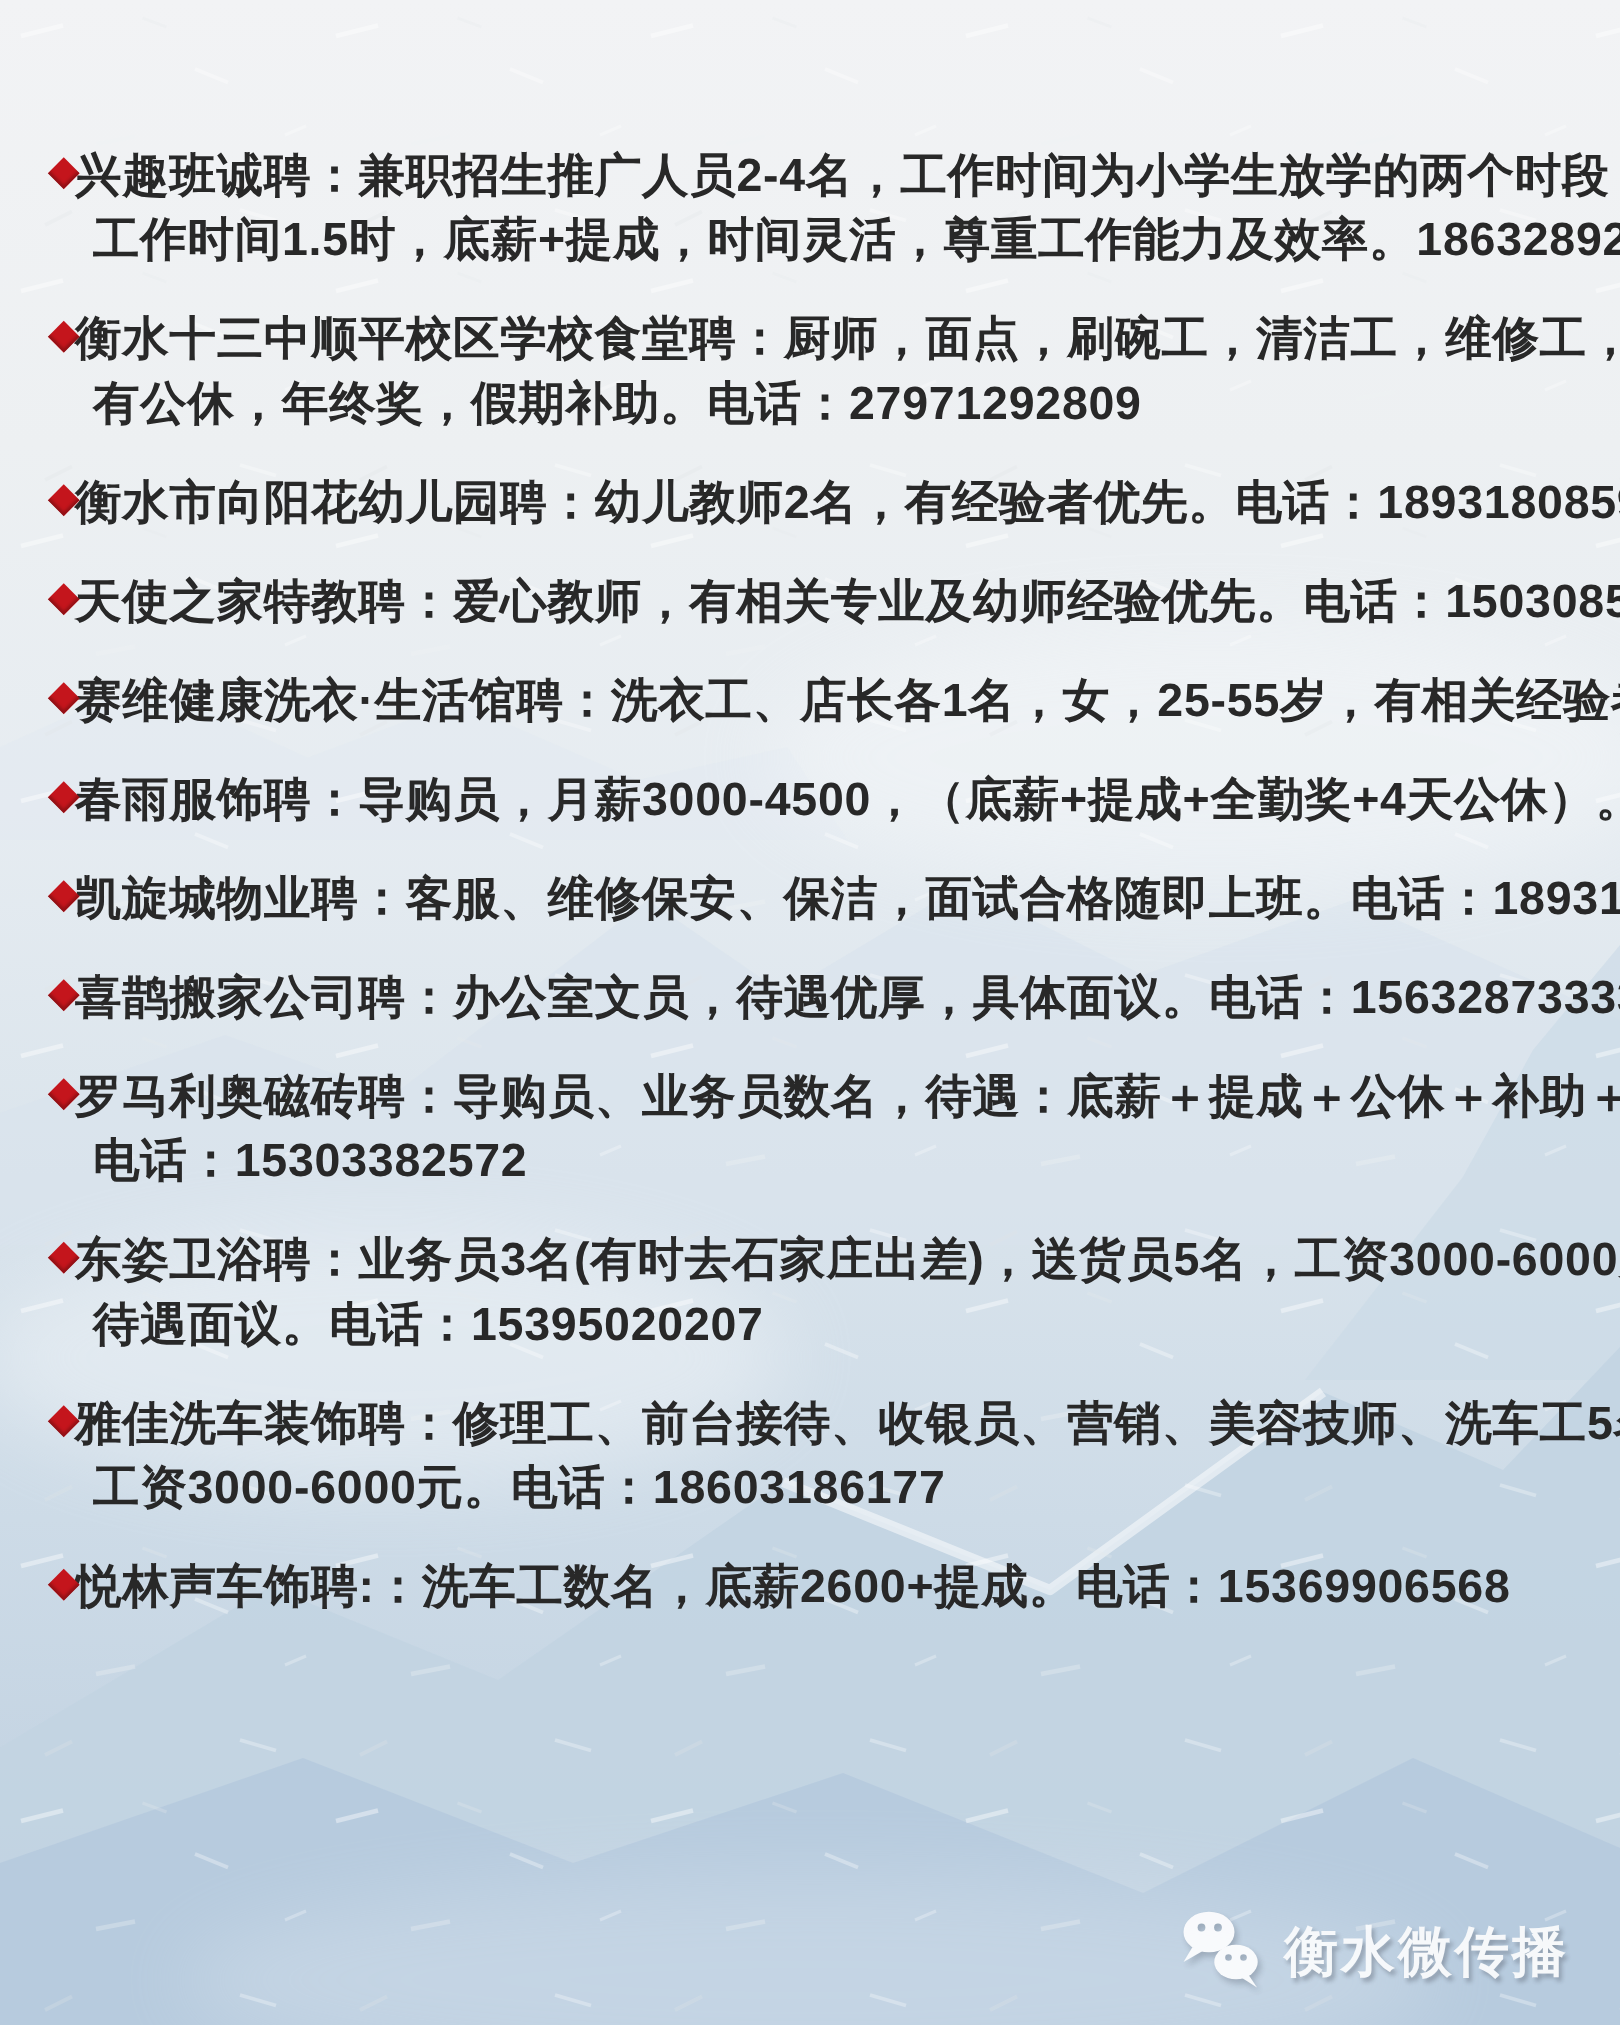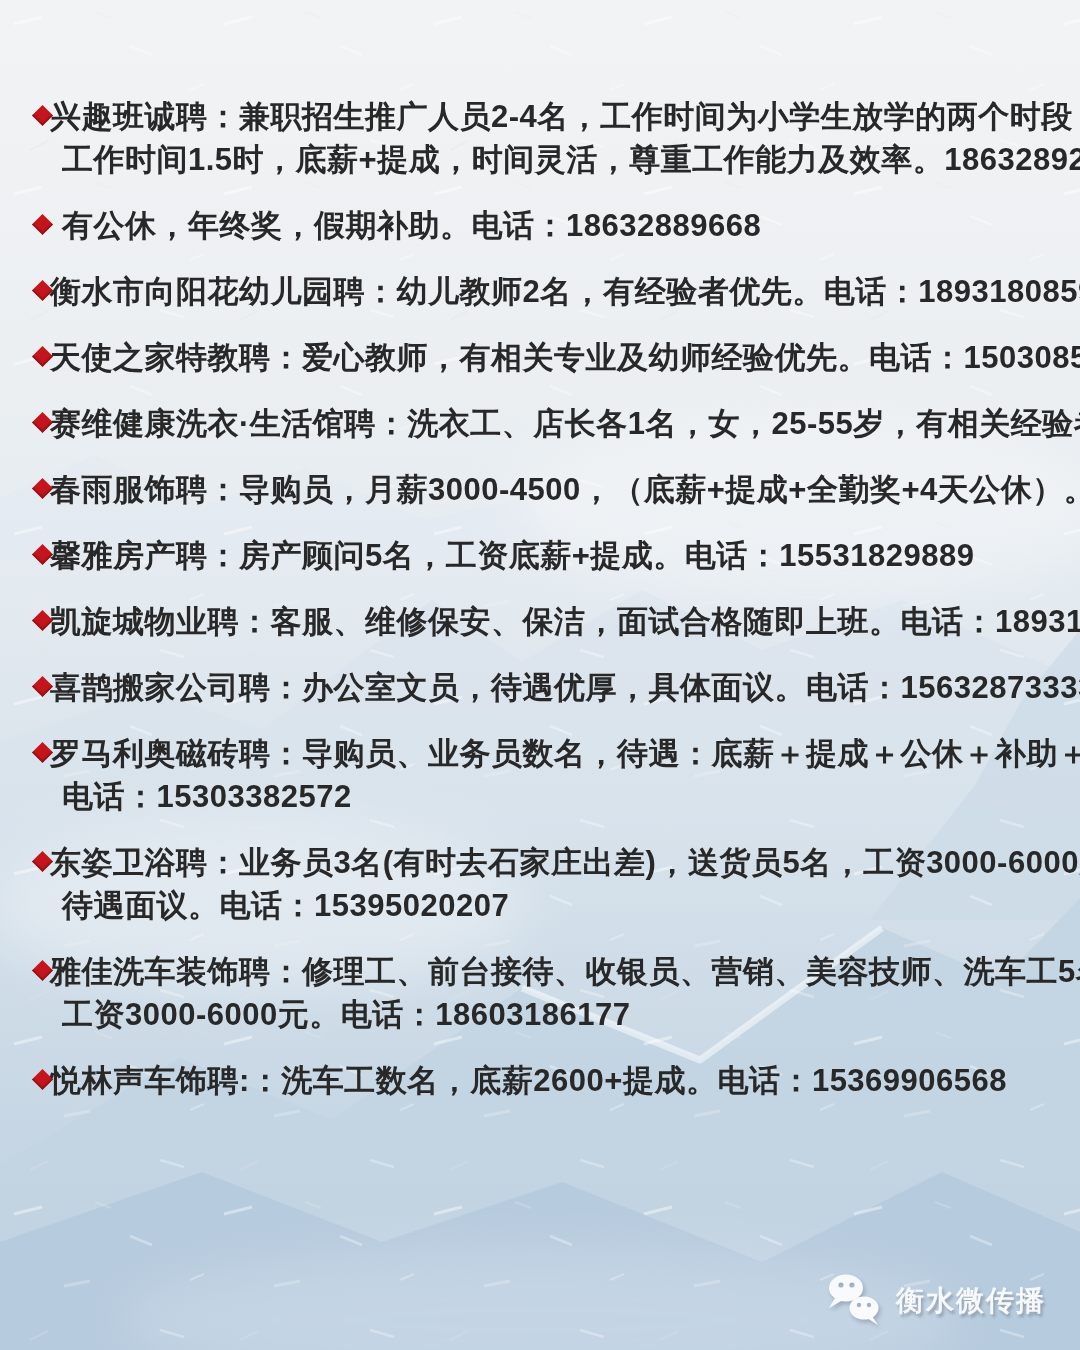--- a/index.html
+++ b/index.html
@@ -24,21 +24,21 @@
   .bullet{
     position:absolute;left:1px;top:13px;width:15px;height:15px;
     background:#c4151c;transform:rotate(45deg);
     box-shadow:inset -2px -2px 2px rgba(0,0,0,.25);
   }
   .watermark{
     position:absolute;right:34px;bottom:20px;z-index:3;
     display:flex;align-items:center;gap:8px;opacity:.93;
   }
   .watermark-text{
-    font-size:28px;font-weight:700;color:#fbfcfd;letter-spacing:2px;
+    font-size:36px;font-weight:700;color:#fbfcfd;letter-spacing:2px;
     text-shadow:2px 3px 3px rgba(105,115,130,.55);
   }
   .wechat-svg{filter:drop-shadow(2px 3px 2px rgba(105,115,130,.45));}
 </style>
 </head>
 <body>
 
 <div class="page">
 
   <svg class="bg" viewBox="0 0 1080 1350" preserveAspectRatio="none" aria-hidden="true">
@@ -72,21 +72,22 @@
   <div class="content">
 
     <div class="listing">
       <span class="bullet"></span>
       <div class="line first">兴趣班诚聘：兼职招生推广人员2-4名，工作时间为小学生放学的两个时段，</div>
       <div class="line">工作时间1.5时，底薪+提成，时间灵活，尊重工作能力及效率。18632892019</div>
     </div>
 
     <div class="listing">
       <span class="bullet"></span>
-      <div class="line">有公休，年终奖，假期补助。电话：18632889668</div>
+      <div class="line first">衡水十三中顺平校区学校食堂聘：厨师，面点，刷碗工，清洁工，维修工，</div>
+      <div class="line">有公休，年终奖，假期补助。电话：27971292809</div>
     </div>
 
     <div class="listing">
       <span class="bullet"></span>
       <div class="line first">衡水市向阳花幼儿园聘：幼儿教师2名，有经验者优先。电话：18931808598</div>
     </div>
 
     <div class="listing">
       <span class="bullet"></span>
       <div class="line first">天使之家特教聘：爱心教师，有相关专业及幼师经验优先。电话：15030850415</div>
@@ -95,24 +96,20 @@
     <div class="listing">
       <span class="bullet"></span>
       <div class="line first">赛维健康洗衣·生活馆聘：洗衣工、店长各1名，女，25-55岁，有相关经验者优先。</div>
     </div>
 
     <div class="listing">
       <span class="bullet"></span>
       <div class="line first">春雨服饰聘：导购员，月薪3000-4500，（底薪+提成+全勤奖+4天公休）。</div>
     </div>
 
-    <div class="listing">
-      <span class="bullet"></span>
-      <div class="line first">馨雅房产聘：房产顾问5名，工资底薪+提成。电话：15531829889</div>
-    </div>
 
     <div class="listing">
       <span class="bullet"></span>
       <div class="line first">凯旋城物业聘：客服、维修保安、保洁，面试合格随即上班。电话：18931800028</div>
     </div>
 
     <div class="listing">
       <span class="bullet"></span>
       <div class="line first">喜鹊搬家公司聘：办公室文员，待遇优厚，具体面议。电话：15632873333</div>
     </div>

